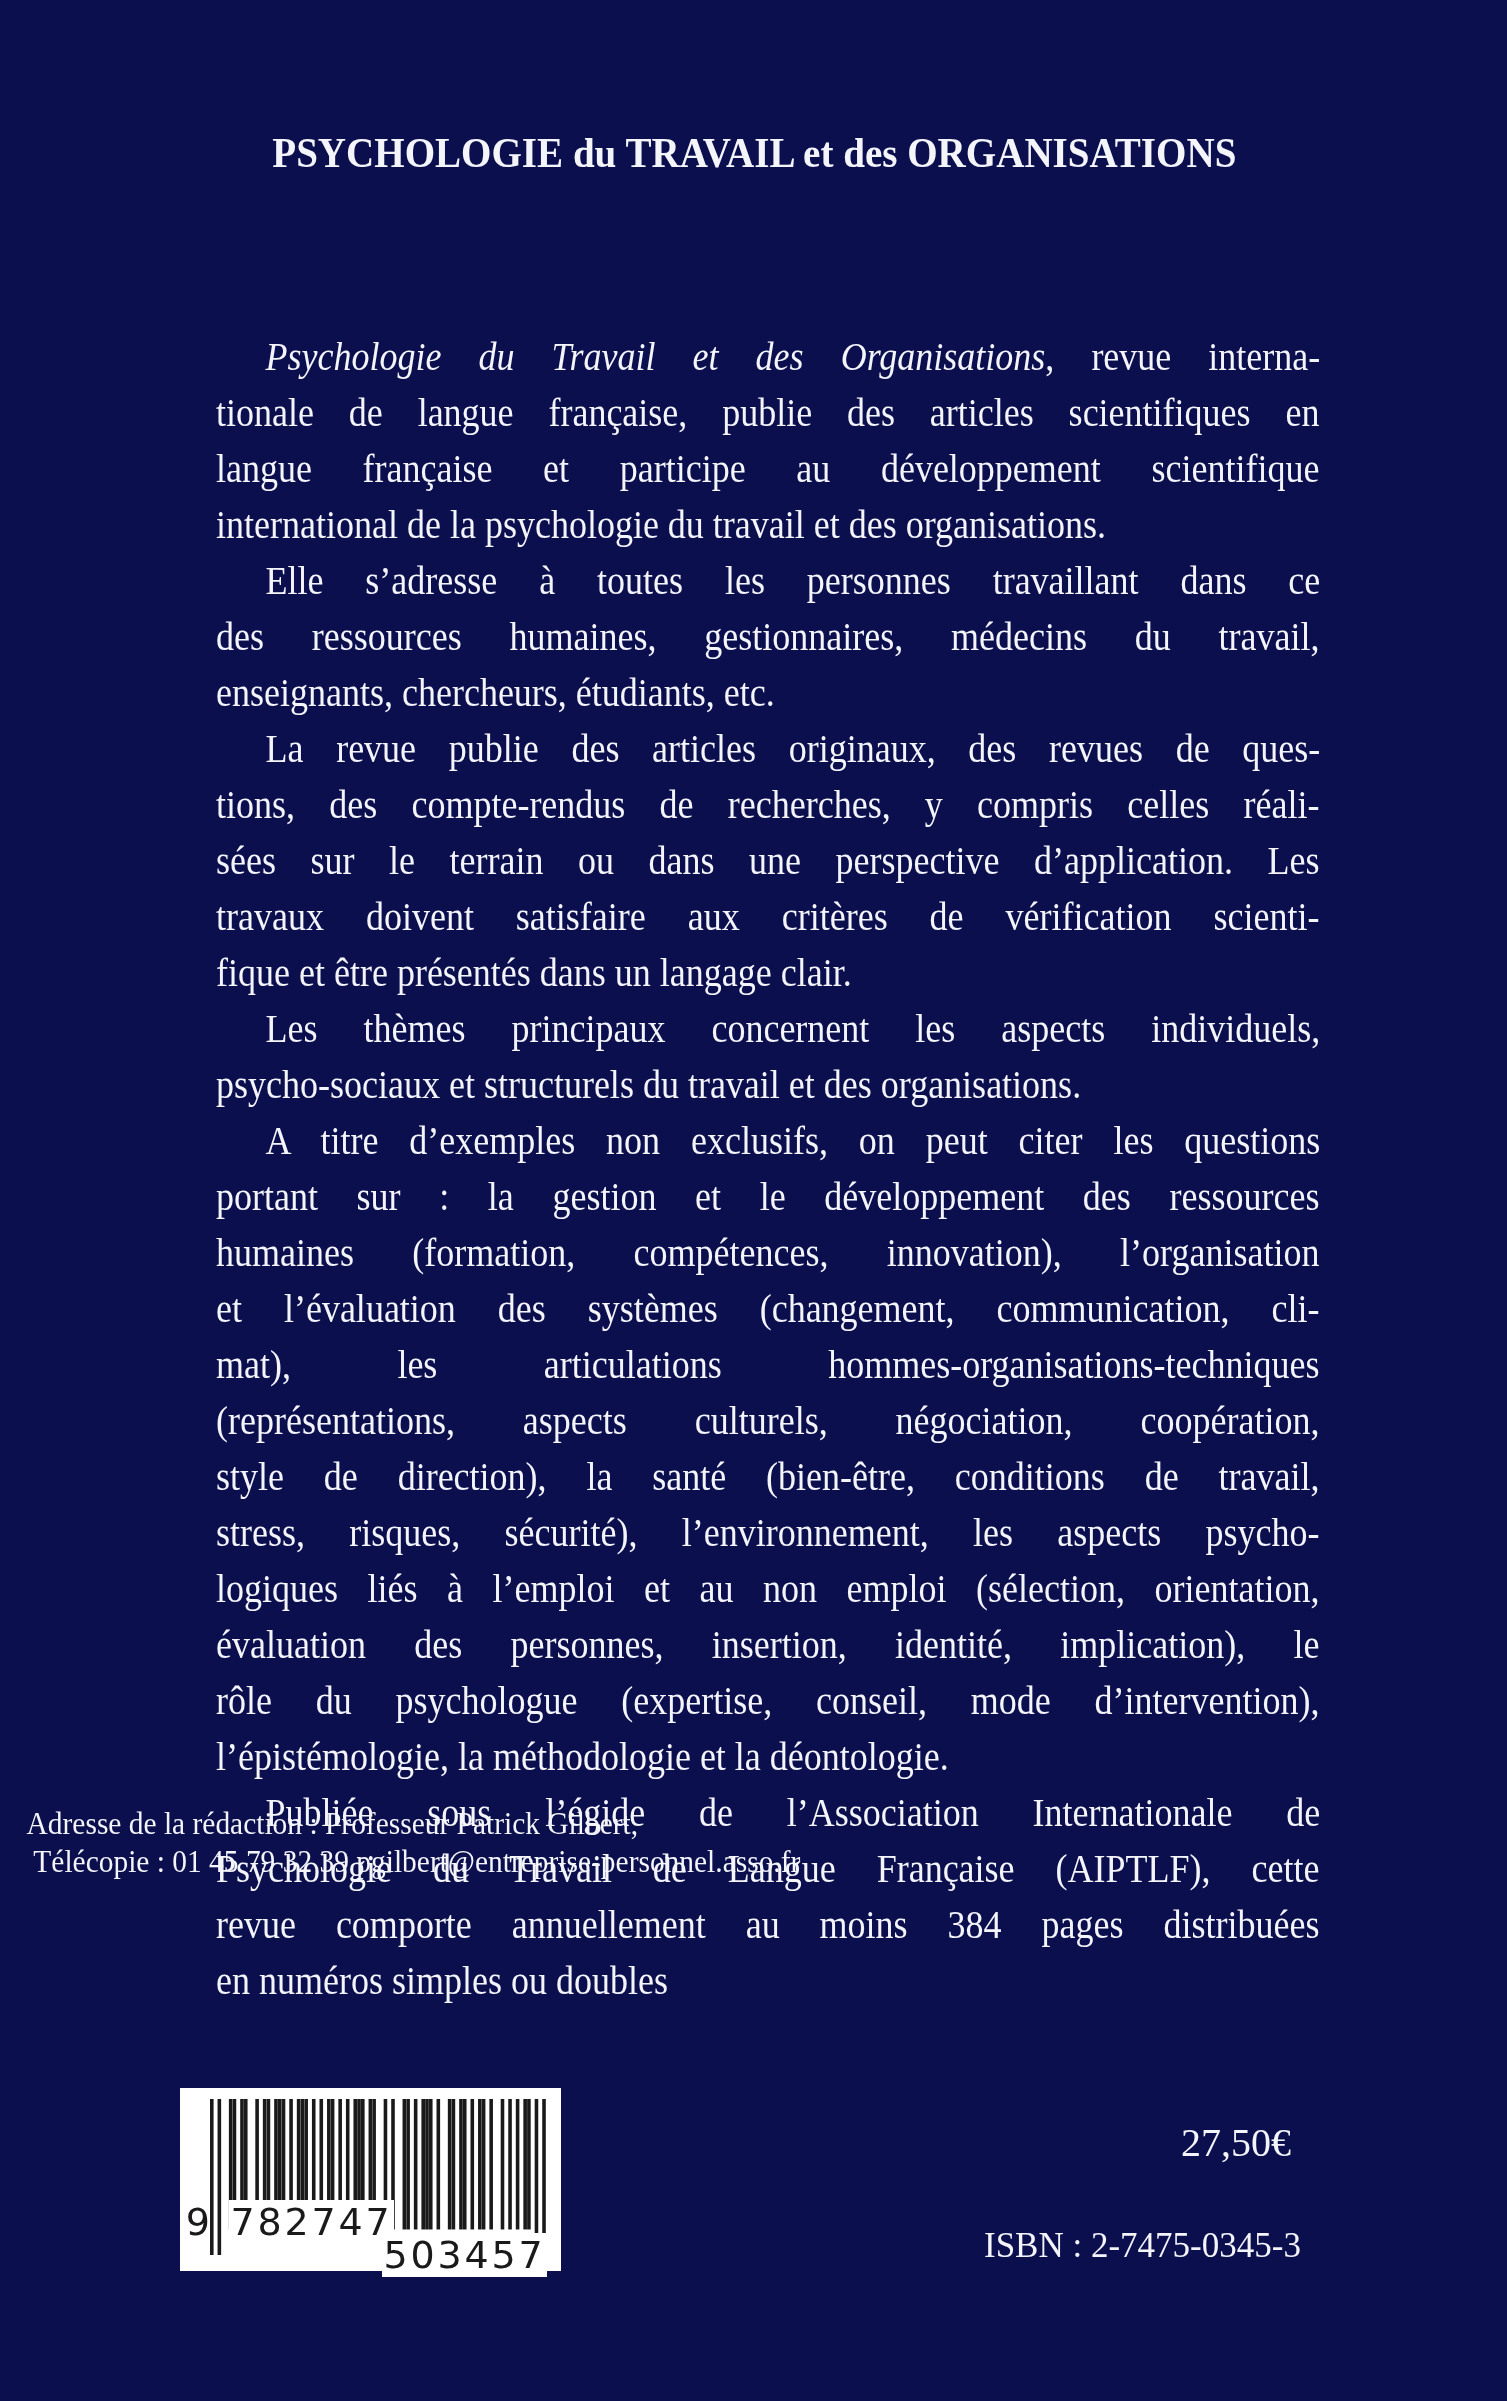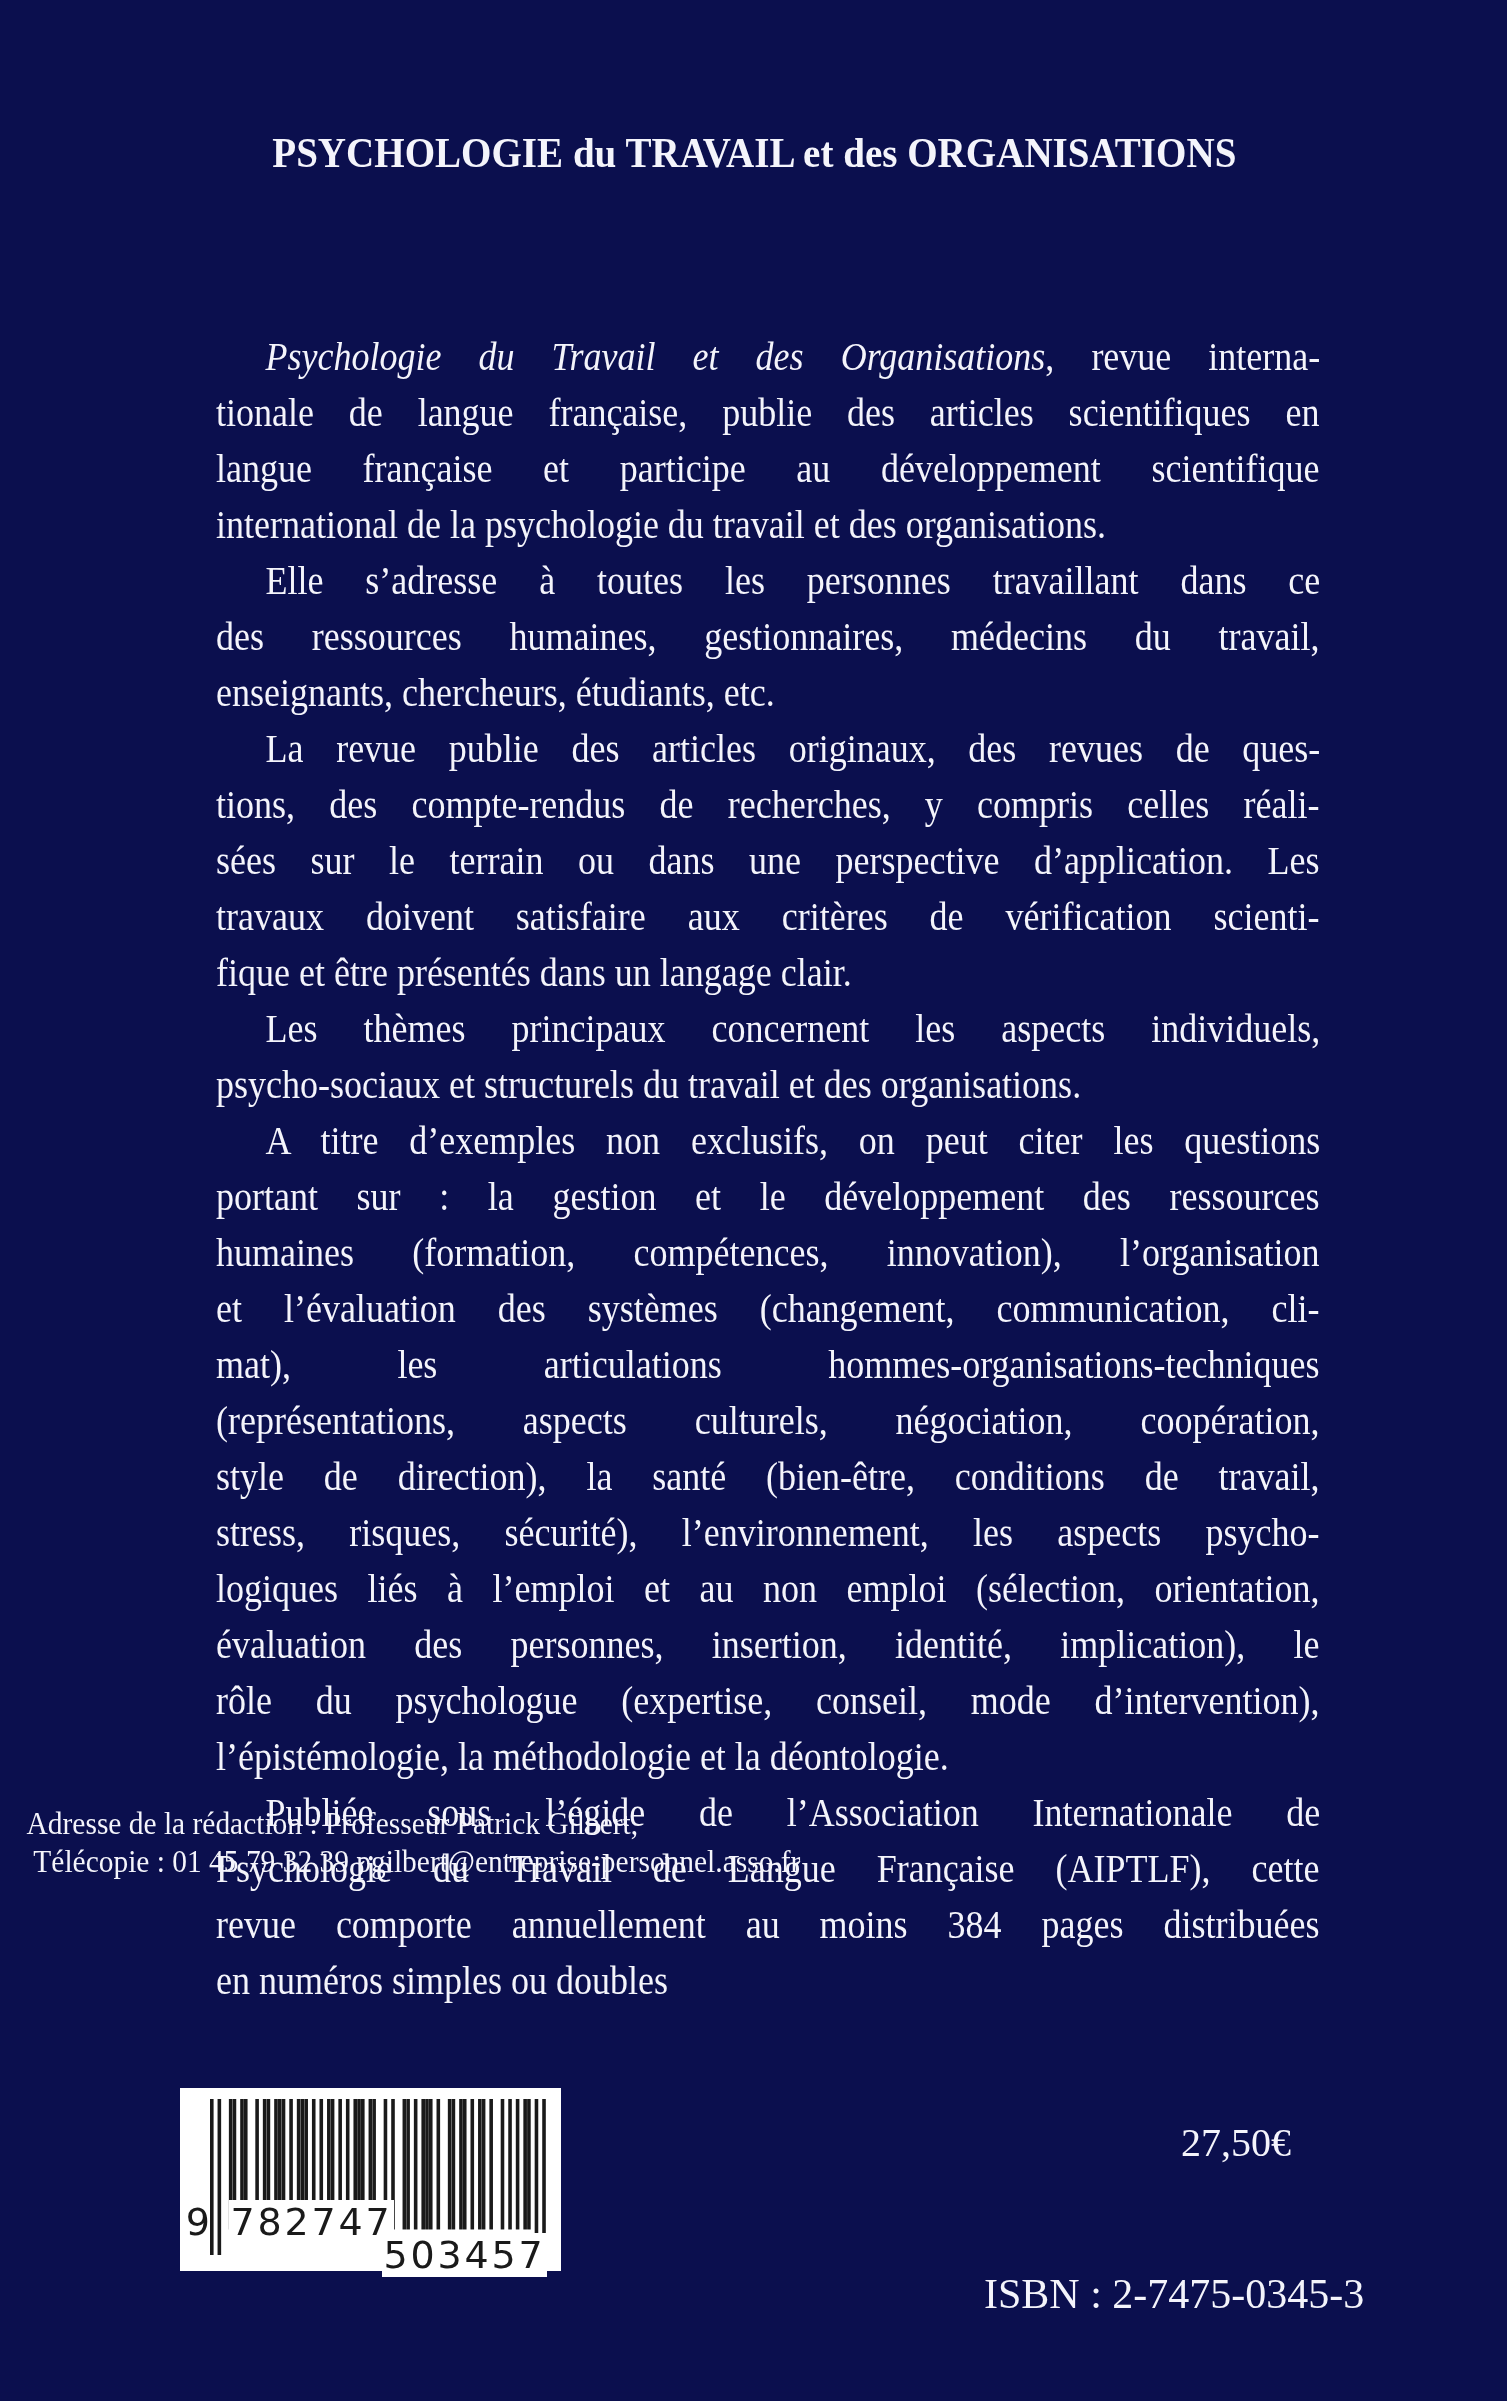--- a/index.html
+++ b/index.html
@@ -48,21 +48,21 @@
     }
     .barcode-digits .first { width: 38px; }
     .barcode-digits .g1 { position: absolute; left: 43px; background: #fff; padding: 0 1.9px; letter-spacing: 2.8px; }
     .barcode-digits .g2 { position: absolute; left: 196px; background: #fff; padding: 0 1.9px; letter-spacing: 2.8px; margin-top: 33px; }
     .price {
       position: absolute; left: 1181px; top: 2107px;
       font-family: Liberation Serif, serif; font-size: 40px; margin-top: 12px;
     }
     .isbn {
       position: absolute; left: 984px; top: 2226px;
-      font-size: 42px; white-space: nowrap; margin-top: 44px;
+      font-size: 35px; white-space: nowrap;
     }
   </style>
 </head>
 <body>
 
 <div class="title">
   <span class="inner">PSYCHOLOGIE du TRAVAIL et des ORGANISATIONS</span>
 </div>
 
 <div class="body-text" id="body-text">

